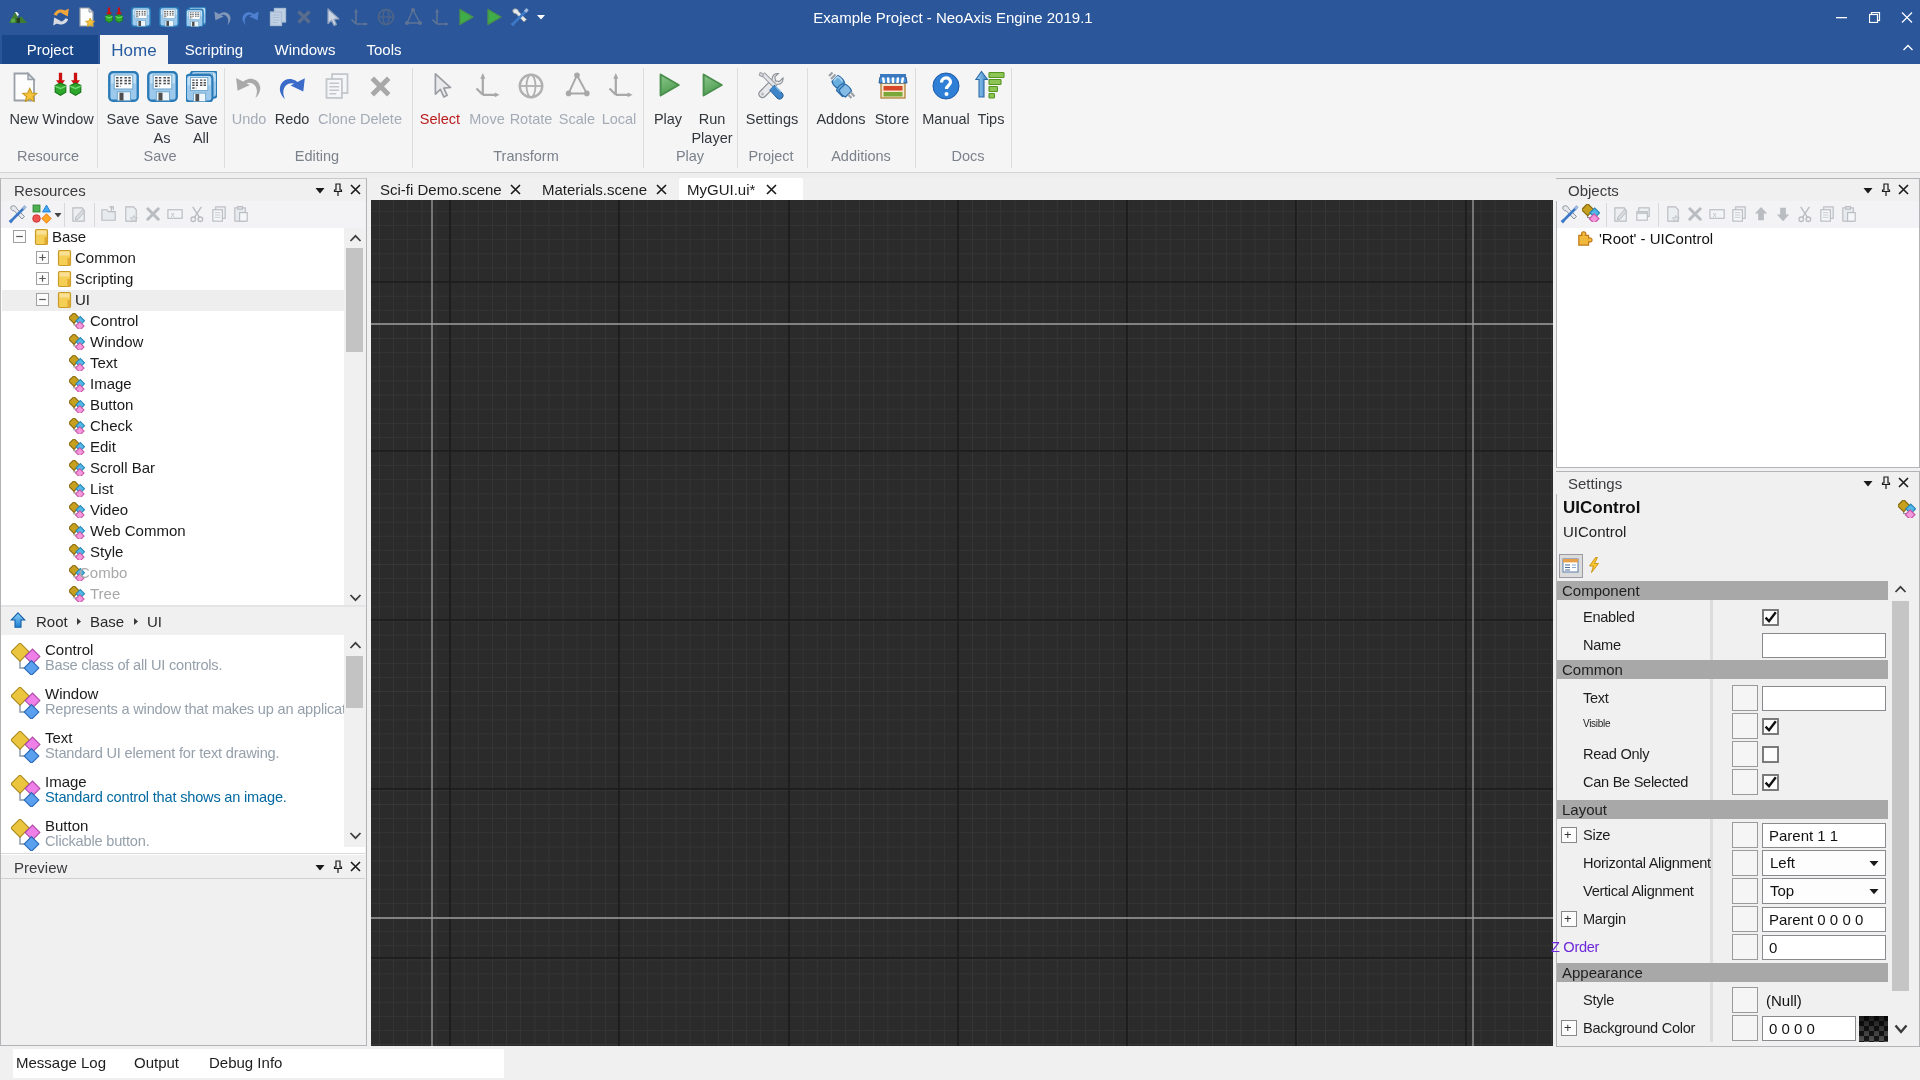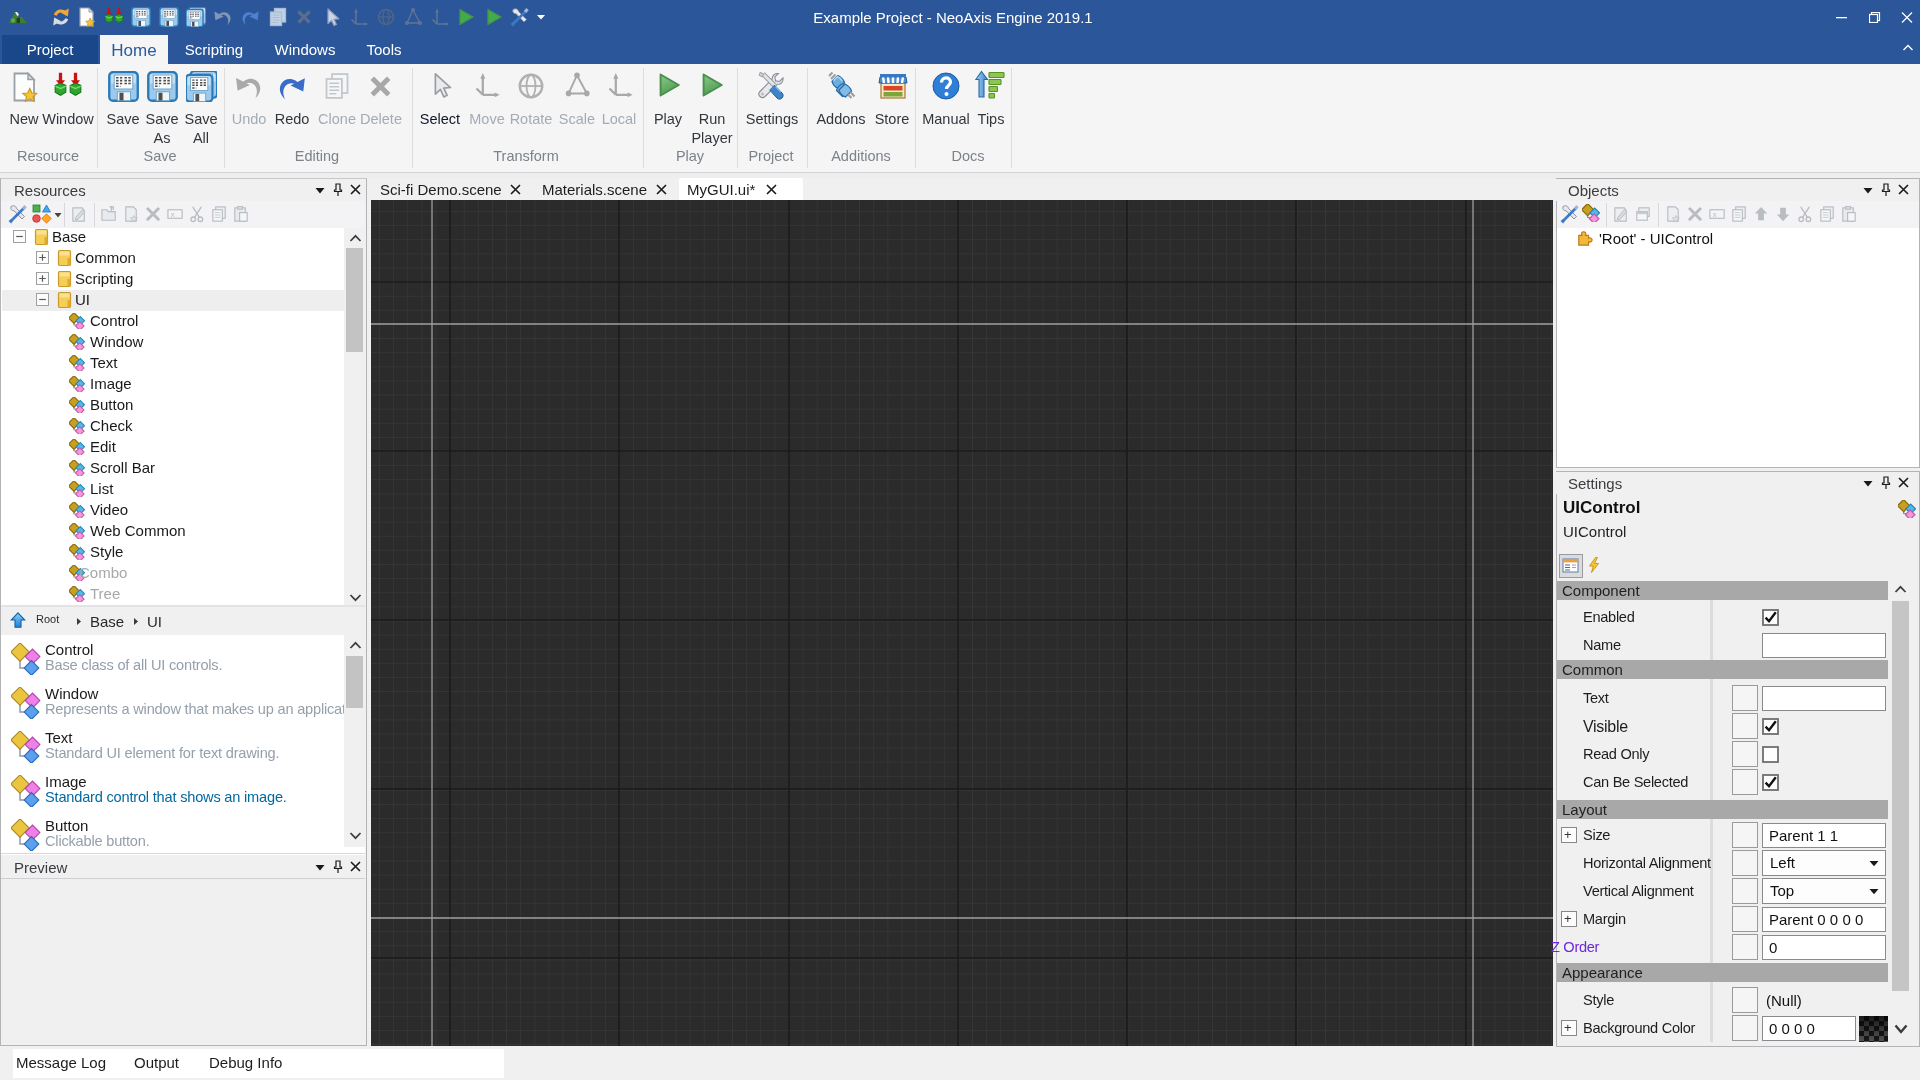--- a/index.html
+++ b/index.html
@@ -299,21 +299,21 @@
       </g>
     </svg></div>
 <div class="txt" style="left:381px;top:111px;transform:translateX(-50%);color:#a3abb5;font-size:14.5px">Delete</div>
 <div class="txt" style="left:317px;top:148px;transform:translateX(-50%);color:#7b828b;font-size:14.5px">Editing</div>
 <div class="abs" style="left:412px;top:68px;width:1px;height:100px;background:#dddddf"></div>
 <div style="position:absolute;left:427px;top:71px;line-height:0"><svg width="28" height="28" viewBox="0 0 28 28" style="">
       <g transform="scale(1.4)">
         <path d="M6 2 L6 16.5 L9.6 13.2 L12 18.5 L14.4 17.4 L12 12.2 L16.8 11.8 Z" fill="#e8eaec" stroke="#9a9da2" stroke-width="1.2" stroke-linejoin="round"></path>
       </g>
     </svg></div>
-<div class="txt" style="left:440px;top:111px;transform:translateX(-50%);color:#0f172a;font-size:14.5px">Select</div>
+<div class="txt" style="left:440px;top:111px;transform:translateX(-50%);color:#b91c1c;font-size:14.5px">Select</div>
 <div style="position:absolute;left:473px;top:71px;line-height:0"><svg width="28" height="28" viewBox="0 0 28 28" style="">
       <g transform="scale(1.4)">
         <path d="M7 17 L7 4 M7 17 L17 17 M7 17 L2.5 12.5" stroke="#a8a8a8" stroke-width="1.6" fill="none"></path>
         <path d="M7 1.5 L5.2 5.5 L8.8 5.5 Z" fill="#a8a8a8"></path>
         <path d="M19 17 L15.5 15.3 L15.5 18.7 Z" fill="#a8a8a8"></path>
       </g>
     </svg></div>
 <div class="txt" style="left:487px;top:111px;transform:translateX(-50%);color:#a3abb5;font-size:14.5px">Move</div>
 <div style="position:absolute;left:516px;top:71px;line-height:0"><svg width="30" height="30" viewBox="0 0 30 30" style="">
       <g transform="scale(1.5)">
@@ -695,21 +695,21 @@
 <div class="abs" style="left:1px;top:607px;width:364px;height:28px;background:#f0f0f0"></div>
 <div style="position:absolute;left:10px;top:612px;line-height:0"><svg width="16" height="16" viewBox="0 0 16 16" style="">
       <defs>
         <linearGradient id="bup" x1="0" y1="0" x2="0" y2="1">
           <stop offset="0" stop-color="#8fd0f8"></stop>
           <stop offset="1" stop-color="#1d7fd4"></stop>
         </linearGradient>
       </defs>
       <path d="M8 0.8 L14.8 8 L11 8 L11 15.2 L5 15.2 L5 8 L1.2 8 Z" fill="url(#bup)" stroke="#1560a8" stroke-width="1.1"></path>
     </svg></div>
-<div class="txt" style="left:36px;top:613px;color:#2a2a2a;font-size:11px">Root</div>
+<div class="txt" style="left:36px;top:613px;color:#2a2a2a;font-size:15px">Root</div>
 <div style="position:absolute;left:76px;top:617px;line-height:0"><svg width="6" height="9" viewBox="0 0 6 9" style="">
       <path d="M1 1 L5 4.5 L1 8 Z" fill="#3a3a3a"></path>
     </svg></div>
 <div class="txt" style="left:90px;top:613px;color:#2a2a2a;font-size:15px">Base</div>
 <div style="position:absolute;left:133px;top:617px;line-height:0"><svg width="6" height="9" viewBox="0 0 6 9" style="">
       <path d="M1 1 L5 4.5 L1 8 Z" fill="#3a3a3a"></path>
     </svg></div>
 <div class="txt" style="left:147px;top:613px;color:#2a2a2a;font-size:15px">UI</div>
 <div class="abs" style="left:1px;top:635px;width:364px;height:220px;background:#fff"></div>
 <div style="position:absolute;left:11px;top:643px;line-height:0"><svg width="32" height="32" viewBox="0 0 32 32" style="">
@@ -954,21 +954,21 @@
       <path d="M3.6 8.6 L7 12.2 L13.8 3.2" stroke="#111" stroke-width="2.4" fill="none"></path>
     </svg></div>
 <div class="txt" style="left:1583px;top:637px;color:#1d1d1d;font-size:14.6px;letter-spacing:-0.3px">Name</div>
 <div class="abs" style="left:1762px;top:633px;width:124px;height:25px;background:#fff;border:1px solid #8a8a8e"></div>
 <div class="abs" style="left:1557px;top:660px;width:331px;height:19px;background:#a8a8a8"></div>
 <div class="txt" style="left:1562px;top:661px;color:#1f1f1f;font-size:15px">Common</div>
 <div class="abs" style="left:1710px;top:679px;width:3px;height:121px;background:#dcdcde"></div>
 <div class="txt" style="left:1583px;top:690px;color:#1d1d1d;font-size:14.6px;letter-spacing:-0.3px">Text</div>
 <div class="abs" style="left:1732px;top:685px;width:26px;height:26px;background:#f5f5f5;border:1px solid #9a9a9a"></div>
 <div class="abs" style="left:1762px;top:686px;width:124px;height:25px;background:#fff;border:1px solid #8a8a8e"></div>
-<div class="txt" style="left:1583px;top:718px;color:#1d1d1d;font-size:16px;letter-spacing:-0.3px">Visible</div>
+<div class="txt" style="left:1583px;top:718px;color:#1d1d1d;font-size:10px;letter-spacing:-0.3px">Visible</div>
 <div class="abs" style="left:1732px;top:713px;width:26px;height:26px;background:#f5f5f5;border:1px solid #9a9a9a"></div>
 <div style="position:absolute;left:1762px;top:718px;line-height:0"><svg width="17" height="17" viewBox="0 0 17 17" style="">
       <rect x="1" y="1" width="15" height="15" fill="#fdfdfd" stroke="#6e6e6e" stroke-width="1.8"></rect>
       <path d="M3.6 8.6 L7 12.2 L13.8 3.2" stroke="#111" stroke-width="2.4" fill="none"></path>
     </svg></div>
 <div class="txt" style="left:1583px;top:746px;color:#1d1d1d;font-size:14.6px;letter-spacing:-0.3px">Read Only</div>
 <div class="abs" style="left:1732px;top:741px;width:26px;height:26px;background:#f5f5f5;border:1px solid #9a9a9a"></div>
 <div style="position:absolute;left:1762px;top:746px;line-height:0"><svg width="17" height="17" viewBox="0 0 17 17" style="">
       <rect x="1" y="1" width="15" height="15" fill="#fdfdfd" stroke="#6e6e6e" stroke-width="1.8"></rect>
     </svg></div>

